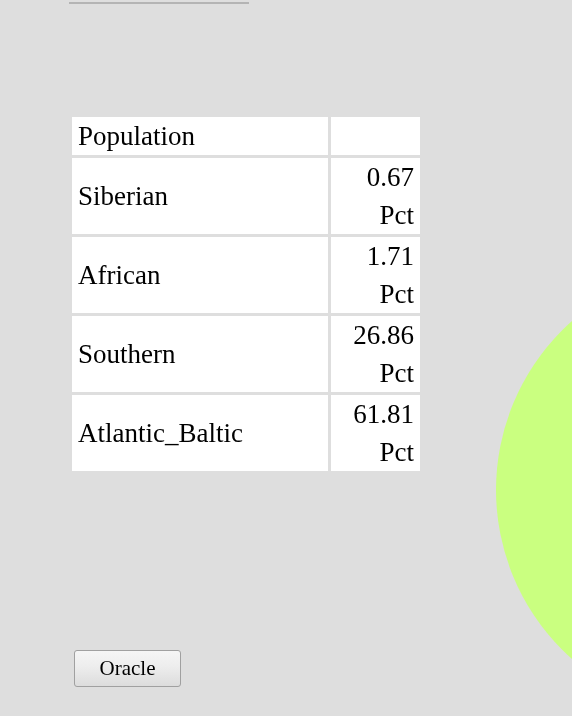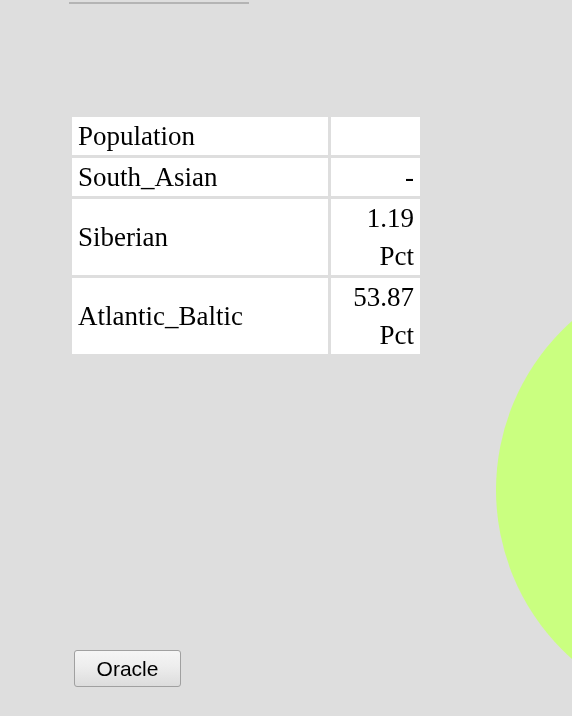--- a/index.html
+++ b/index.html
@@ -106,21 +106,21 @@
     display: block;
     text-align: right;
   }
 
   button.oracle-btn {
     position: absolute;
     left: 74px;
     top: 650px;
     width: 107px;
     height: 37px;
-    font-family: Liberation Sans, sans-serif;
+    font-family: Liberation Serif, serif;
     font-size: 21px;
     line-height: 21px;
     color: #000000;
     text-align: center;
     background: linear-gradient(to bottom, #f5f5f5 0%, #ededed 45%, #dcdcdc 100%);
     border: 1px solid #a0a0a0;
     border-radius: 3px;
     padding: 0;
     cursor: pointer;
   }
@@ -136,42 +136,50 @@
 
   <div class="content">
 
     <table class="results">
       <tbody>
         <tr class="row-single">
           <td class="pop-name">Population</td>
           <td class="pop-value"></td>
         </tr>
 
-        <tr class="row-single">
-          <td class="pop-name">South_Asian</td>
-          <td class="pop-value">
-            <span class="value-wrap">-</span>
-          </td>
-        </tr>
 
 
         <tr class="row-double">
           <td class="pop-name">Siberian</td>
           <td class="pop-value">
-            <span class="value-wrap">1.19</span>
+            <span class="value-wrap">0.67</span>
             <span class="unit">Pct</span>
           </td>
         </tr>
 
+        <tr class="row-double">
+          <td class="pop-name">African</td>
+          <td class="pop-value">
+            <span class="value-wrap">1.71</span>
+            <span class="unit">Pct</span>
+          </td>
+        </tr>
 
+        <tr class="row-double">
+          <td class="pop-name">Southern</td>
+          <td class="pop-value">
+            <span class="value-wrap">26.86</span>
+            <span class="unit">Pct</span>
+          </td>
+        </tr>
 
         <tr class="row-double">
           <td class="pop-name">Atlantic_Baltic</td>
           <td class="pop-value">
-            <span class="value-wrap">53.87</span>
+            <span class="value-wrap">61.81</span>
             <span class="unit">Pct</span>
           </td>
         </tr>
 
       </tbody>
     </table>
 
     <button class="oracle-btn">Oracle</button>
 
   </div>

